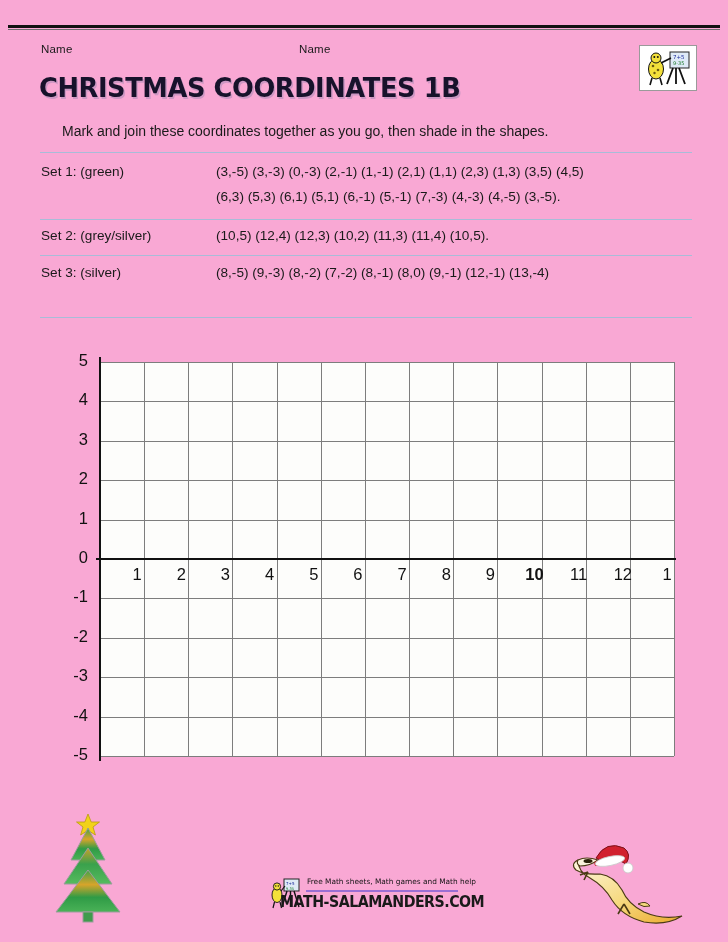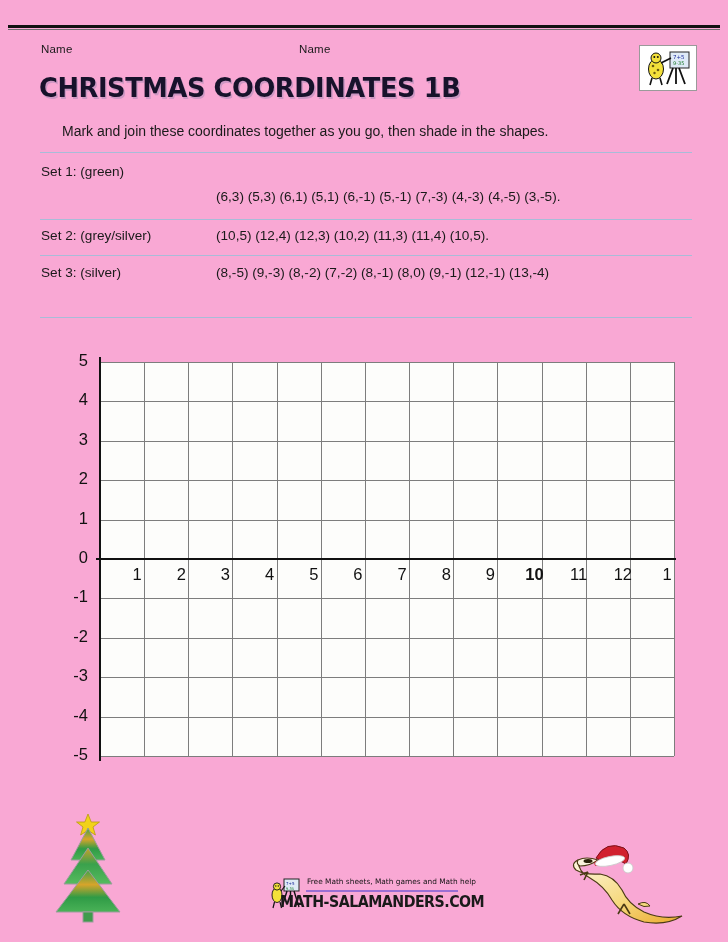--- a/index.html
+++ b/index.html
@@ -251,20 +251,21 @@
 
   <div class="title">CHRISTMAS COORDINATES 1B</div>
   <div class="instruction">Mark and join these coordinates together as you go, then shade in the shapes.</div>
 
   <div class="hr r1"></div>
   <div class="hr r2"></div>
   <div class="hr r3"></div>
   <div class="hr r4"></div>
 
   <div class="set-label s1l">Set 1: (green)</div>
+  <div class="set-coords s1a">(3,-5) (3,-3) (0,-3) (2,-1) (1,-1) (2,1) (1,1) (2,3) (1,3) (3,5) (4,5)</div>
   <div class="set-coords s1b">(6,3) (5,3) (6,1) (5,1) (6,-1) (5,-1) (7,-3) (4,-3) (4,-5) (3,-5).</div>
 
   <div class="set-label s2l">Set 2: (grey/silver)</div>
   <div class="set-coords s2a">(10,5) (12,4) (12,3) (10,2) (11,3) (11,4) (10,5).</div>
 
   <div class="set-label s3l">Set 3:  (silver)</div>
   <div class="set-coords s3a">(8,-5) (9,-3) (8,-2) (7,-2) (8,-1) (8,0) (9,-1) (12,-1) (13,-4)</div>
 
   <div id="plot">
     <div class="grid-bg"></div>

